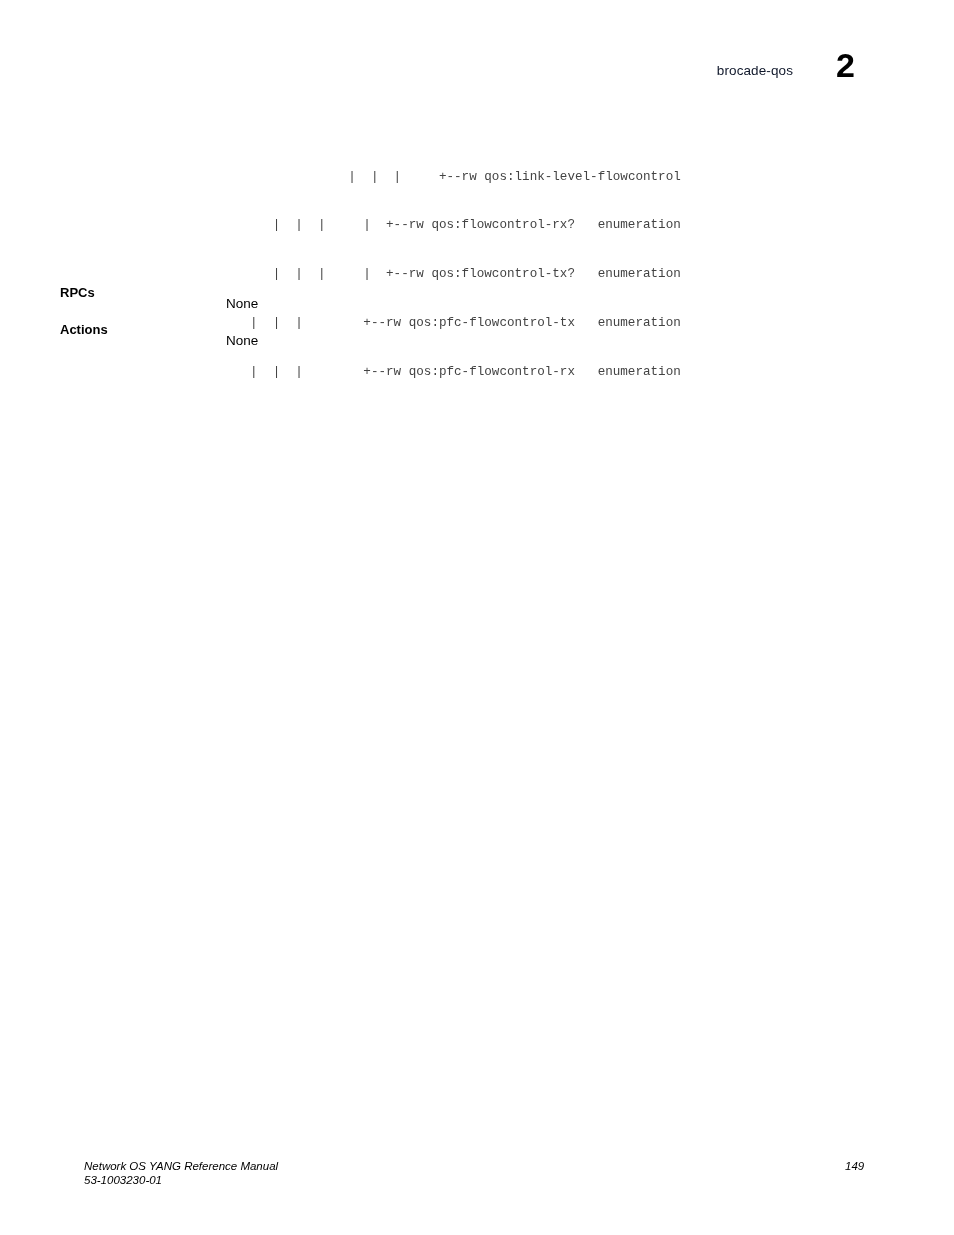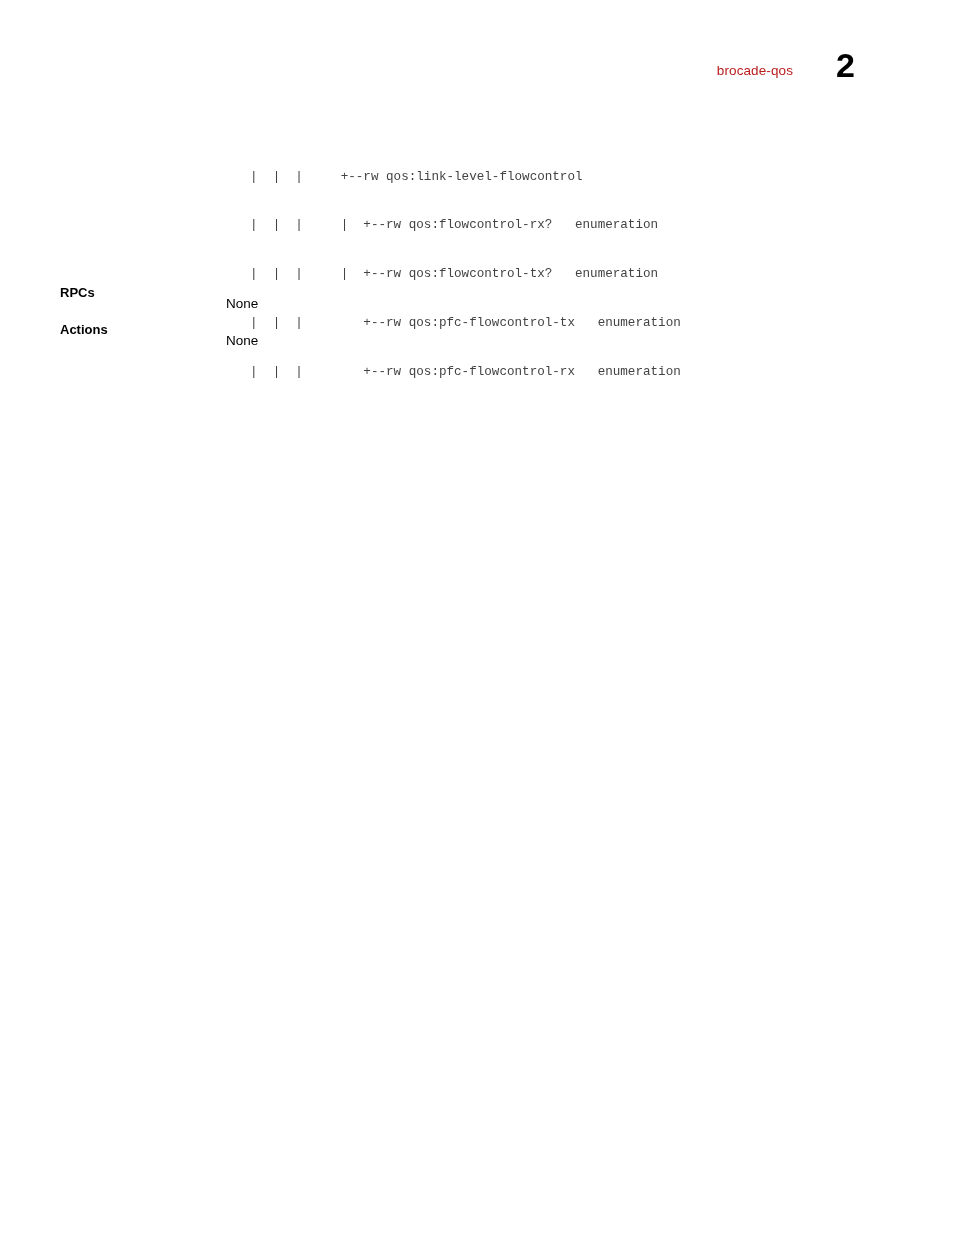--- a/index.html
+++ b/index.html
@@ -26,21 +26,21 @@
     left: 0;
     width: 954px;
     height: 50px;
   }
   .header-title {
     position: absolute;
     right: 161px;
     top: 9px;
     font-size: 13.5px;
     letter-spacing: 0.1px;
-    color: #b91c1c;
+    color: #0f172a;
     white-space: nowrap;
     text-align: right;
     padding-left: 18px;
   }
   .header-chapter {
     position: absolute;
     left: 836px;
     top: -6px;
     font-size: 34px;
     font-weight: bold;
@@ -52,20 +52,21 @@
   .code-block {
     position: absolute;
     left: 250px;
     top: 136px;
     font-family: "Liberation Mono", "DejaVu Sans Mono", monospace;
     font-size: 12.6px;
     line-height: 16.3px;
     color: #434343;
     white-space: pre;
     letter-spacing: 0px;
+    text-align: right;
   }
   .code-line {
     white-space: pre;
     display: block;
   }
 
   
   .def-row {
     position: absolute;
     left: 0;
@@ -148,14 +149,19 @@
   <div class="def-row rpcs">
     <div class="def-label">RPCs</div>
     <div class="def-value">None</div>
   </div>
 
   <div class="def-row actions">
     <div class="def-label">Actions</div>
     <div class="def-value">None</div>
   </div>
 
+  <div class="page-footer">
+    <div class="footer-manual">Network OS YANG Reference Manual</div>
+    <div class="footer-docnum">53-1003230-01</div>
+    <div class="footer-pagenum">149</div>
+  </div>
 
 </div>
 
 </body></html>

